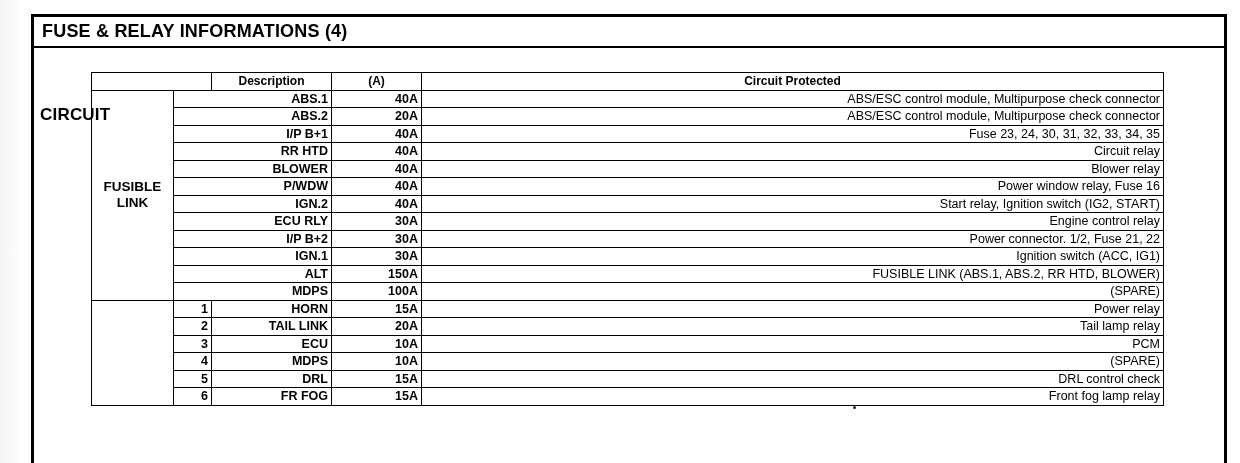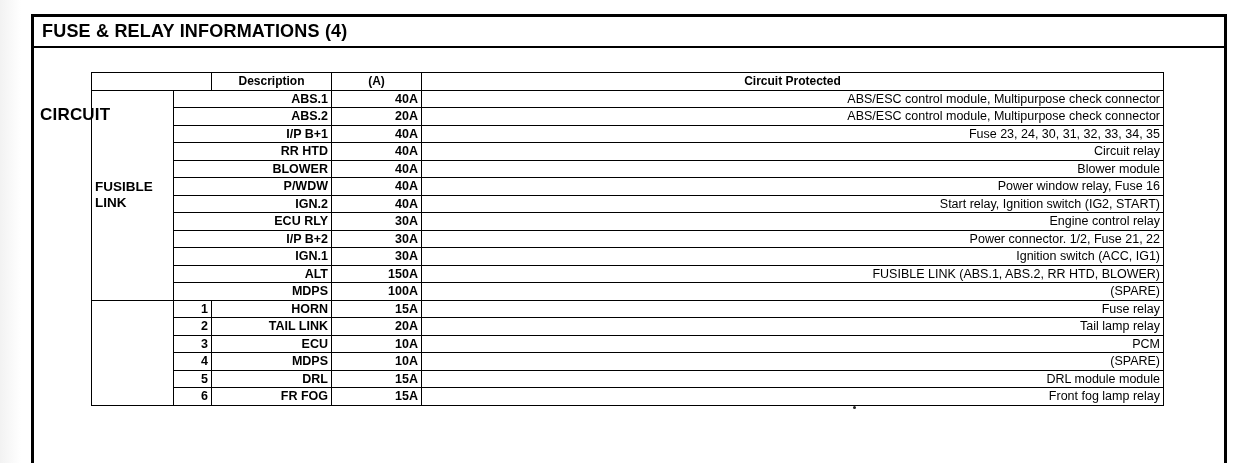--- a/index.html
+++ b/index.html
@@ -92,20 +92,21 @@
     font-size: 12px;
     height: 19px;
   }
   .col-group { width: 82px; }
   .col-num   { width: 38px; }
   .col-name  { width: 120px; }
   .col-amp   { width: 90px; }
   .col-prot  { width: 742px; }
 
   td.group-cell {
+    text-align: center;
     font-weight: bold;
     font-size: 13.5px;
     vertical-align: middle;
     line-height: 17px;
   }
   td.cell-left {
     text-align: right;
     font-weight: bold;
     padding-left: 5px;
   }
@@ -179,21 +180,21 @@
         <td class="cell-prot">Fuse 23, 24, 30, 31, 32, 33, 34, 35</td>
       </tr>
       <tr>
         <td class="cell-left" colspan="2">RR HTD</td>
         <td class="cell-center">40A</td>
         <td class="cell-prot">Circuit relay</td>
       </tr>
       <tr>
         <td class="cell-left" colspan="2">BLOWER</td>
         <td class="cell-center">40A</td>
-        <td class="cell-prot">Blower module</td>
+        <td class="cell-prot">Blower relay</td>
       </tr>
       <tr>
         <td class="cell-left" colspan="2">P/WDW</td>
         <td class="cell-center">40A</td>
         <td class="cell-prot">Power window relay, Fuse 16</td>
       </tr>
       <tr>
         <td class="cell-left" colspan="2">IGN.2</td>
         <td class="cell-center">40A</td>
         <td class="cell-prot">Start relay, Ignition switch (IG2, START)</td>
@@ -222,21 +223,21 @@
         <td class="cell-left" colspan="2">MDPS</td>
         <td class="cell-center">100A</td>
         <td class="cell-prot">(SPARE)</td>
       </tr>
 
       <tr>
         <td class="group-cell" rowspan="6"></td>
         <td class="cell-center">1</td>
         <td class="cell-center">HORN</td>
         <td class="cell-center">15A</td>
-        <td class="cell-prot">Fuse relay</td>
+        <td class="cell-prot">Power relay</td>
       </tr>
       <tr>
         <td class="cell-center">2</td>
         <td class="cell-center">TAIL LINK</td>
         <td class="cell-center">20A</td>
         <td class="cell-prot">Tail lamp relay</td>
       </tr>
       <tr>
         <td class="cell-center">3</td>
         <td class="cell-center">ECU</td>
@@ -246,21 +247,21 @@
       <tr>
         <td class="cell-center">4</td>
         <td class="cell-center">MDPS</td>
         <td class="cell-center">10A</td>
         <td class="cell-prot">(SPARE)</td>
       </tr>
       <tr>
         <td class="cell-center">5</td>
         <td class="cell-center">DRL</td>
         <td class="cell-center">15A</td>
-        <td class="cell-prot">DRL module module</td>
+        <td class="cell-prot">DRL control check</td>
       </tr>
       <tr>
         <td class="cell-center">6</td>
         <td class="cell-center">FR FOG</td>
         <td class="cell-center">15A</td>
         <td class="cell-prot">Front fog lamp relay</td>
       </tr>
     </tbody>
   </table>
 

